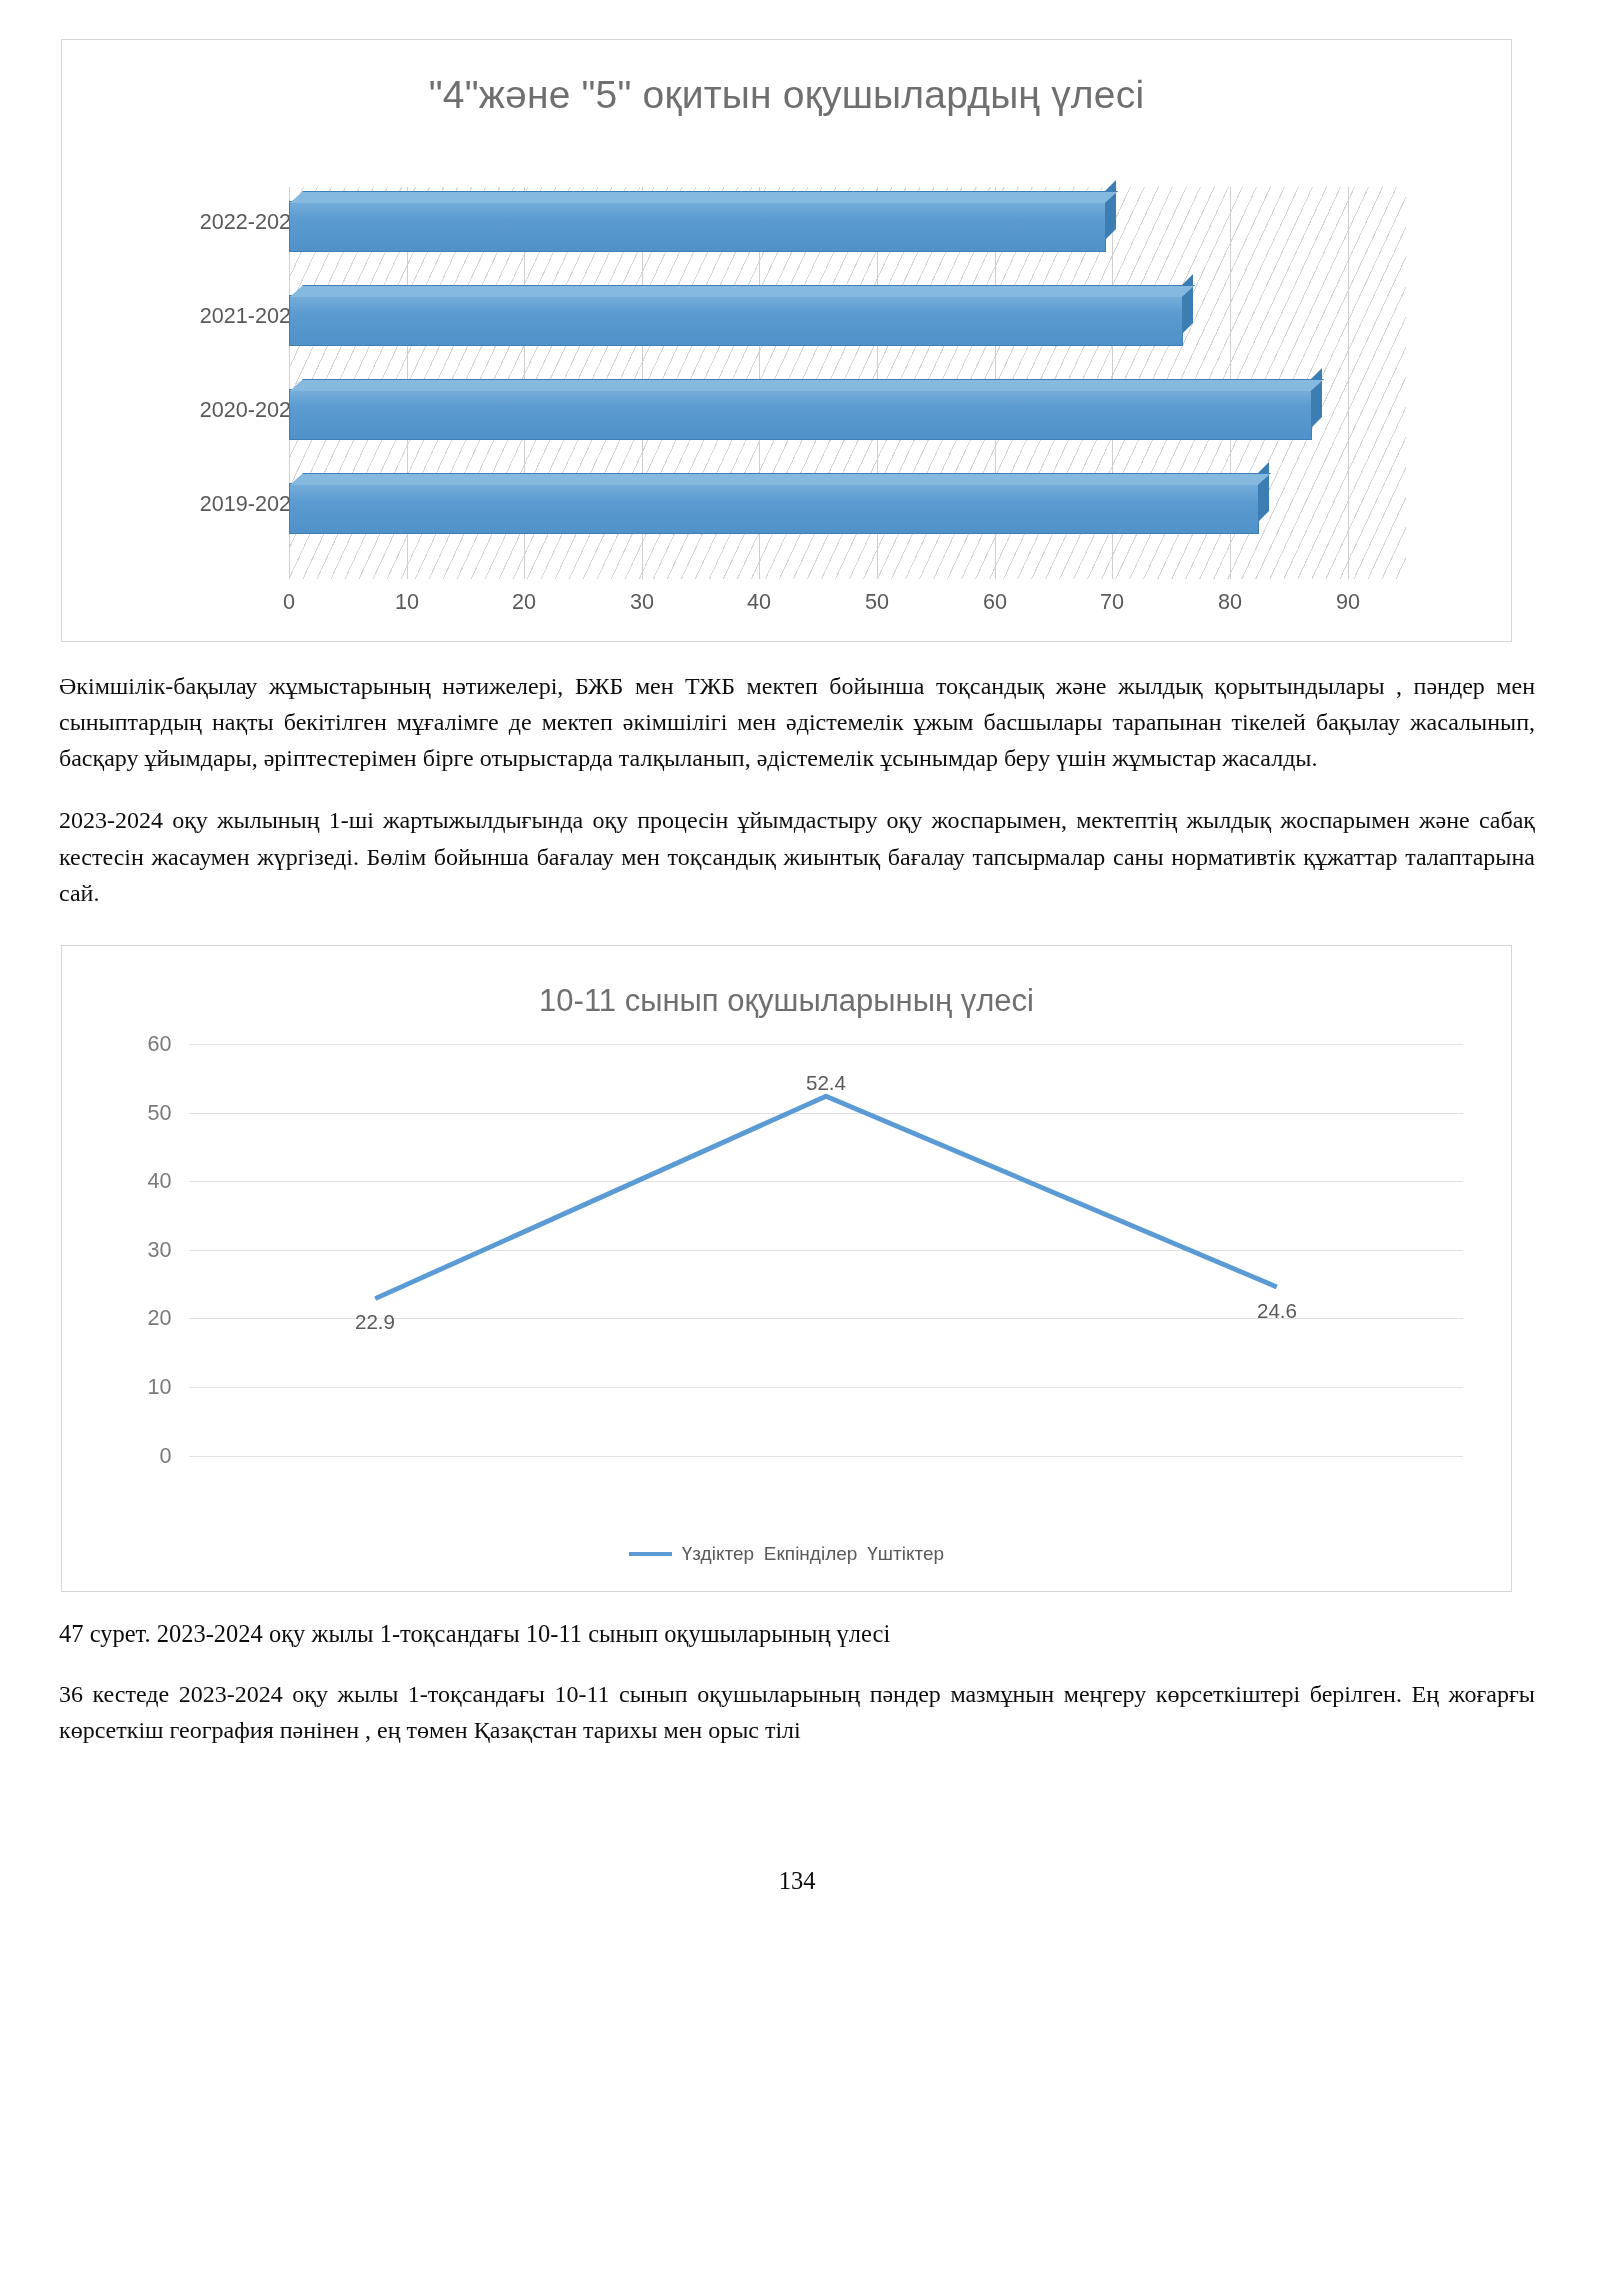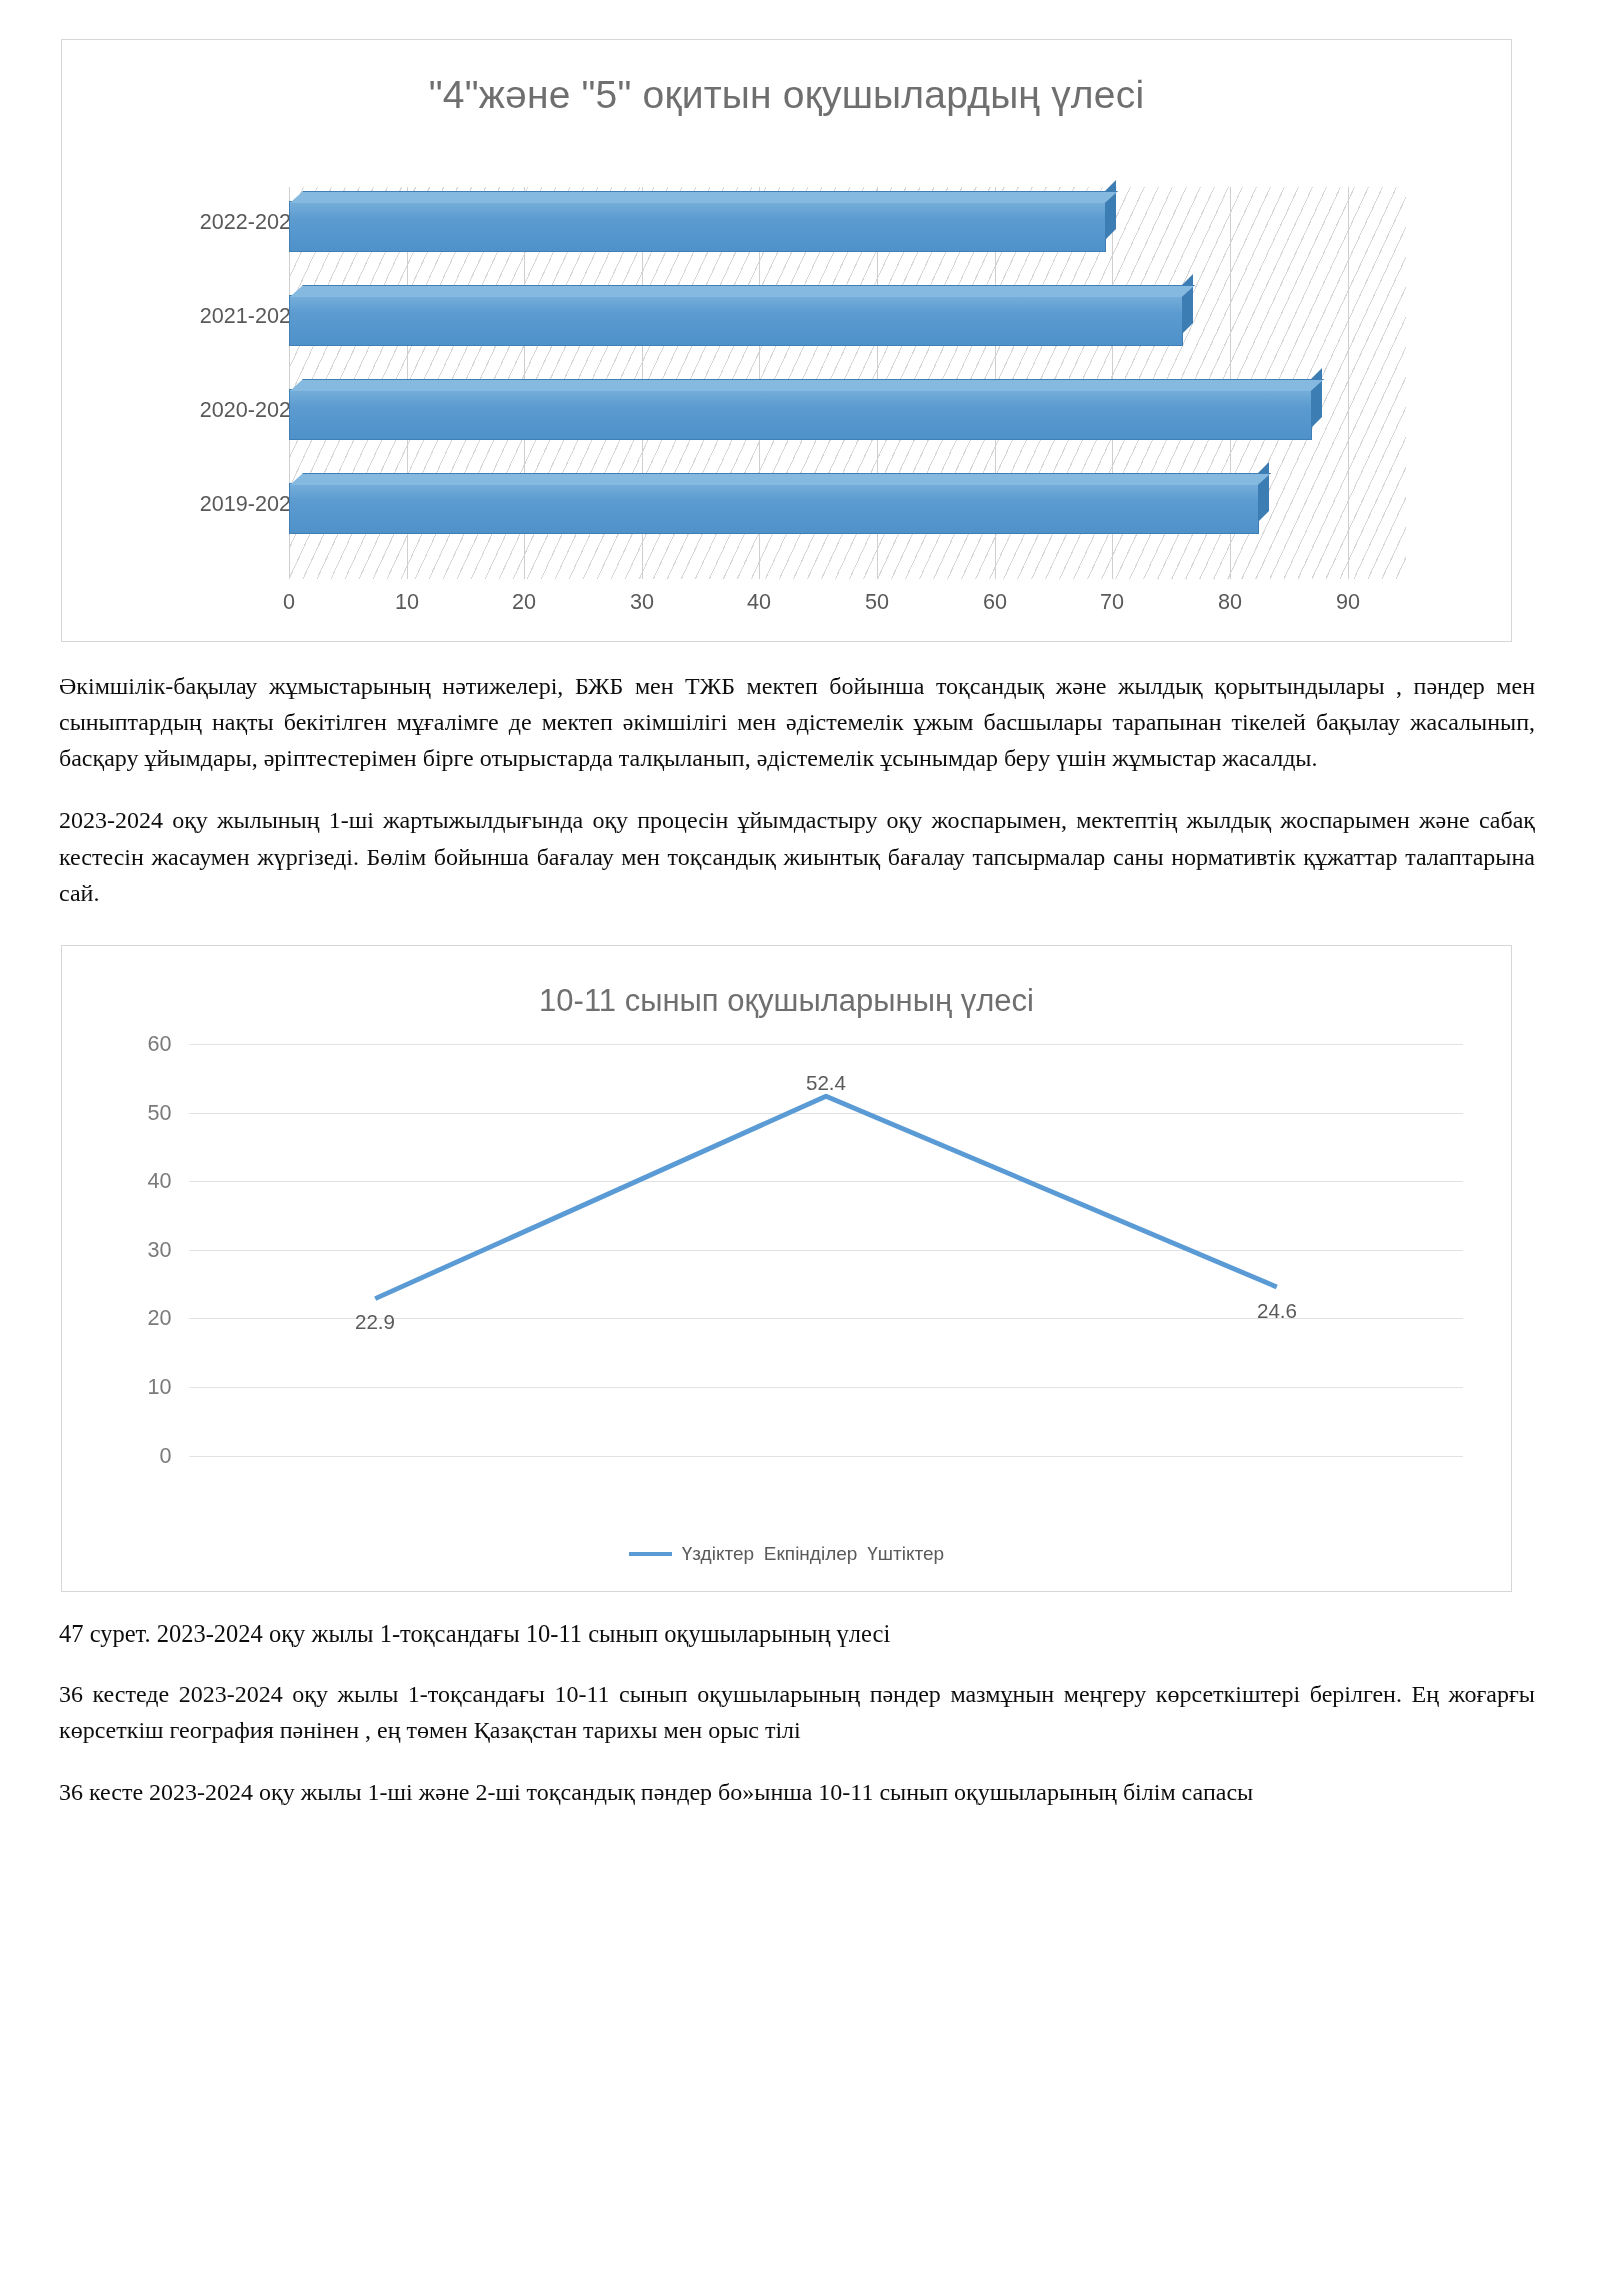--- a/index.html
+++ b/index.html
@@ -321,16 +321,16 @@
       <span class="c2-legend-swatch"></span>
       <span class="c2-legend-text">Үздіктер</span>
       <span class="c2-legend-text">Екпінділер</span>
       <span class="c2-legend-text">Үштіктер</span>
     </div>
   </div>
 
   <div class="caption">47 сурет. 2023-2024 оқу жылы 1-тоқсандағы 10-11 сынып оқушыларының үлесі</div>
 
   <p class="para">36 кестеде 2023-2024 оқу жылы 1-тоқсандағы 10-11 сынып оқушыларының пәндер мазмұнын меңгеру көрсеткіштері берілген. Ең жоғарғы көрсеткіш география пәнінен , ең төмен Қазақстан тарихы мен орыс тілі</p>
-  <p class="para">36 кесте 2023-2024 оқу жылы 1-ші және 2-ші тоқсандық пәндер бо»ынша 10-11 сынып оқушыларының білім сапасы</p>
-
+
+  <div class="page-number">134</div>
 </div>
 
 
 </body></html>

